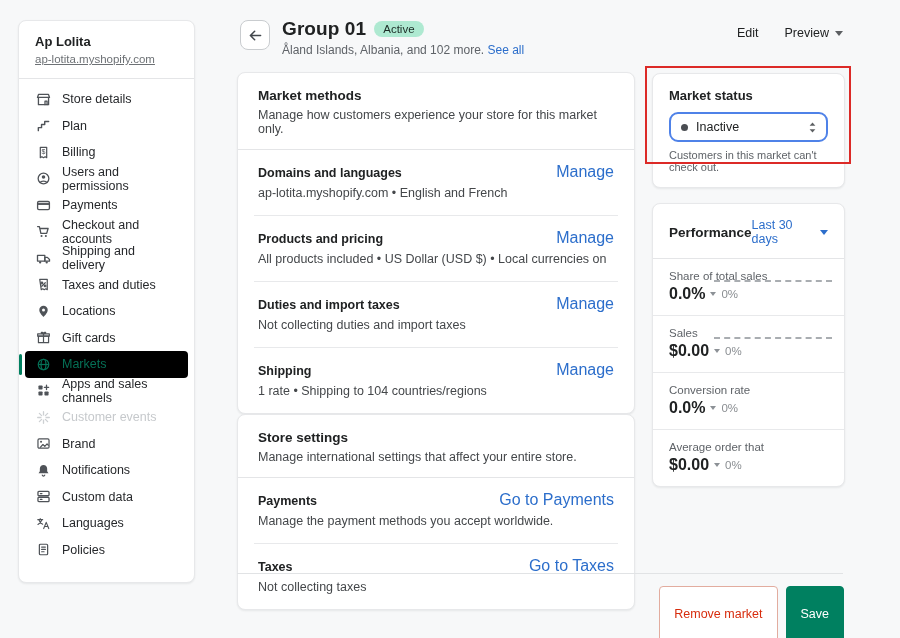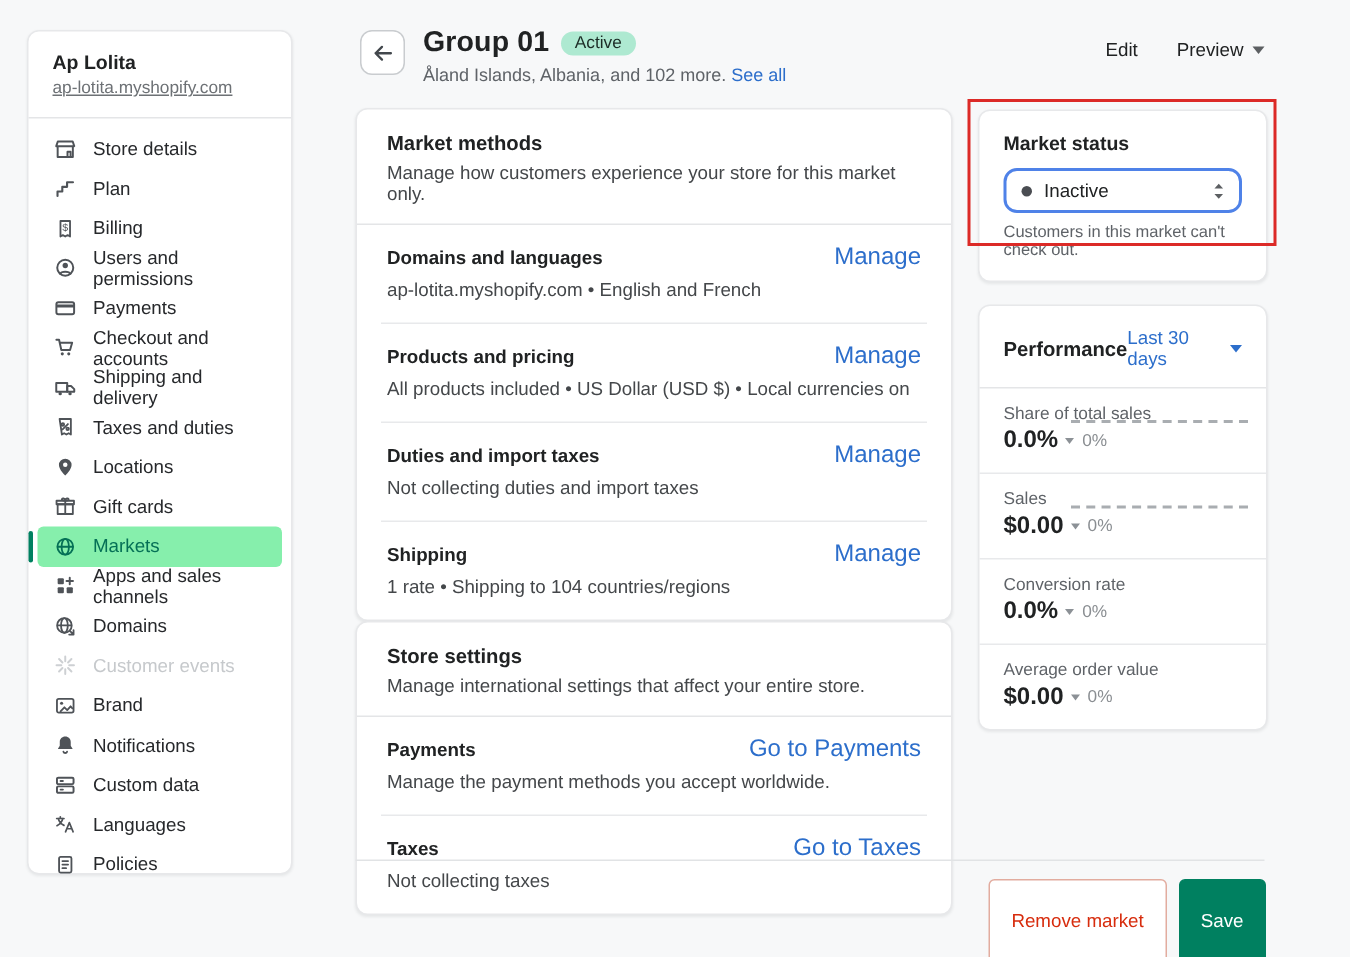--- a/index.html
+++ b/index.html
@@ -12,21 +12,21 @@
   
   .sidebar { position:absolute; left:18px; top:20px; width:177px; height:563px; }
   .sidebar-head { padding:13px 16px 11px; }
   .store-name { font-size:13px; font-weight:700; }
   .store-domain { display:inline-block; margin-top:4px; font-size:11.5px; color:#6d7175; text-decoration:underline; cursor:pointer; }
   .sidebar-divider { height:1px; background:#e4e5e7; }
   .nav { padding:7px 6px; }
   .nav-item { position:relative; display:flex; align-items:center; gap:11px; height:26.5px; padding:0 8px 0 10px; border-radius:4px; font-size:12.5px; color:#26282b; cursor:pointer; }
   .nav-icon { width:16px; height:16px; color:#4f5358; flex:none; display:flex; align-items:center; justify-content:center; }
   .nav-icon svg { display:block; width:15px; height:15px; }
-  .nav-item.active { background:#86efac; color:#057056; font-weight:500; }
+  .nav-item.active { background:#000000; color:#057056; font-weight:500; }
   .nav-item.active .nav-icon { color:#057056; }
   .nav-item.active::before { content:""; position:absolute; left:-6px; top:3px; bottom:3px; width:3px; border-radius:2px; background:#008060; }
   .nav-item.disabled { color:#c6c9cc; cursor:default; }
   .nav-item.disabled .nav-icon { color:#cdd0d3; }
 
   
   .main-header { position:absolute; left:237px; top:18px; width:606px; }
   .back-btn { position:absolute; left:3px; top:2px; width:30px; height:30px; background:#fff; border:1px solid #c9cccf; border-radius:8px; display:flex; align-items:center; justify-content:center; cursor:pointer; }
   .title-block { margin-left:45px; }
   .title-row { display:flex; align-items:center; gap:8px; }
@@ -210,31 +210,20 @@
         <span class="nav-icon">
             <svg viewBox="0 0 16 16" fill="none" stroke="currentColor" stroke-width="1.4" stroke-linecap="round">
               <rect x="2.6" y="2.6" width="4.4" height="4.4" rx=".8" fill="currentColor" stroke="none"></rect>
               <rect x="2.6" y="9" width="4.4" height="4.4" rx=".8" fill="currentColor" stroke="none"></rect>
               <rect x="9" y="9" width="4.4" height="4.4" rx=".8" fill="currentColor" stroke="none"></rect>
               <path d="M11.2 2.3v4.6M8.9 4.6h4.6"></path>
             </svg>
           </span>
         <span>Apps and sales channels</span>
       </div>
-      <div class="nav-item">
-        <span class="nav-icon">
-            <svg viewBox="0 0 16 16" fill="none" stroke="currentColor" stroke-width="1.3">
-              <circle cx="7.4" cy="7.4" r="5.2"></circle>
-              <ellipse cx="7.4" cy="7.4" rx="2.4" ry="5.2"></ellipse>
-              <path d="M2.2 7.4h10.4"></path>
-              <path d="M13.9 10.8v3.1h-3.1M13.9 13.9l-2.6-2.6" stroke-linecap="round" stroke-linejoin="round"></path>
-            </svg>
-          </span>
-        <span>Domains</span>
-      </div>
       <div class="nav-item disabled">
         <span class="nav-icon">
             <svg viewBox="0 0 16 16" fill="none" stroke="currentColor" stroke-width="1.4" stroke-linecap="round">
               <path d="M8 1.8v3.4M8 10.8v3.4M1.8 8h3.4M10.8 8h3.4M3.6 3.6l2.4 2.4M10 10l2.4 2.4M12.4 3.6L10 6M6 10l-2.4 2.4"></path>
             </svg>
           </span>
         <span>Customer events</span>
       </div>
       <div class="nav-item">
         <span class="nav-icon">
@@ -423,21 +412,21 @@
       </div>
       <div class="metric">
         <div class="metric-label">Conversion rate</div>
         <div class="metric-value-row">
           <span class="metric-value">0.0%</span>
           <span class="caret small"></span>
           <span class="metric-delta">0%</span>
         </div>
       </div>
       <div class="metric">
-        <div class="metric-label">Average order value</div>
+        <div class="metric-label">Average order that</div>
         <div class="metric-value-row">
           <span class="metric-value">$0.00</span>
           <span class="caret small"></span>
           <span class="metric-delta">0%</span>
         </div>
       </div>
     </section>
 
   </aside>
 

